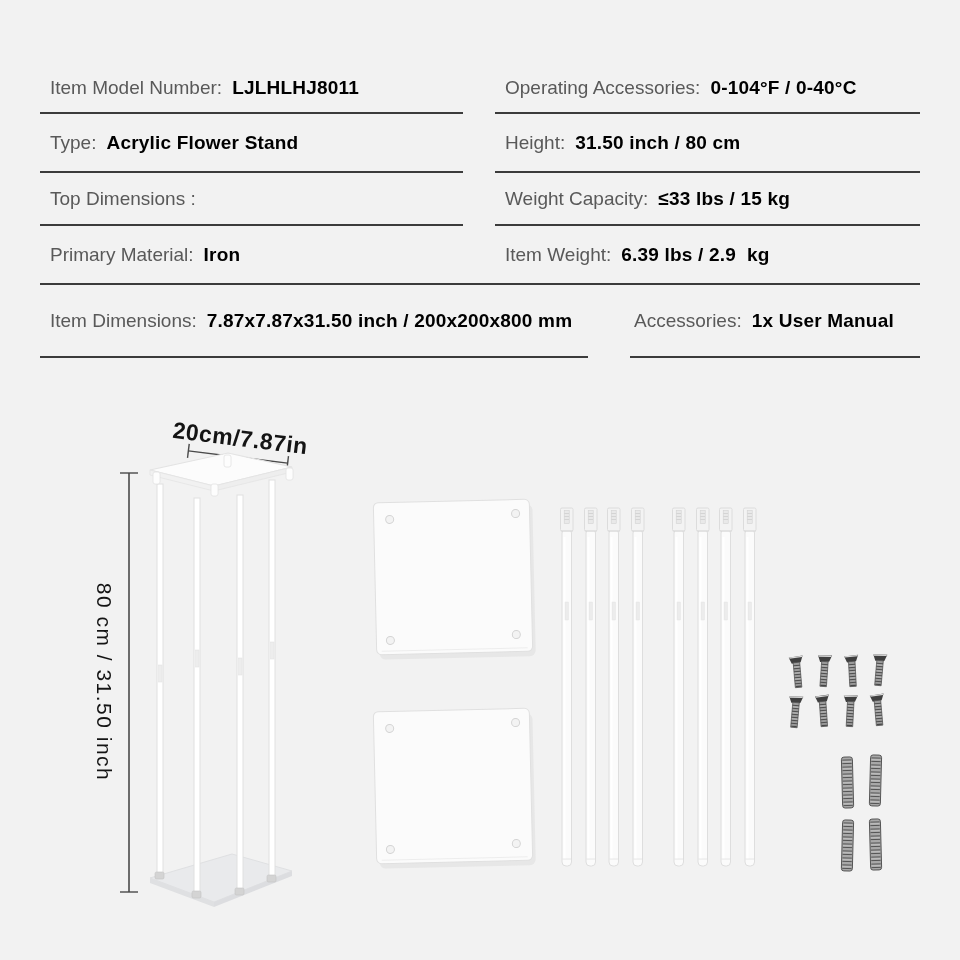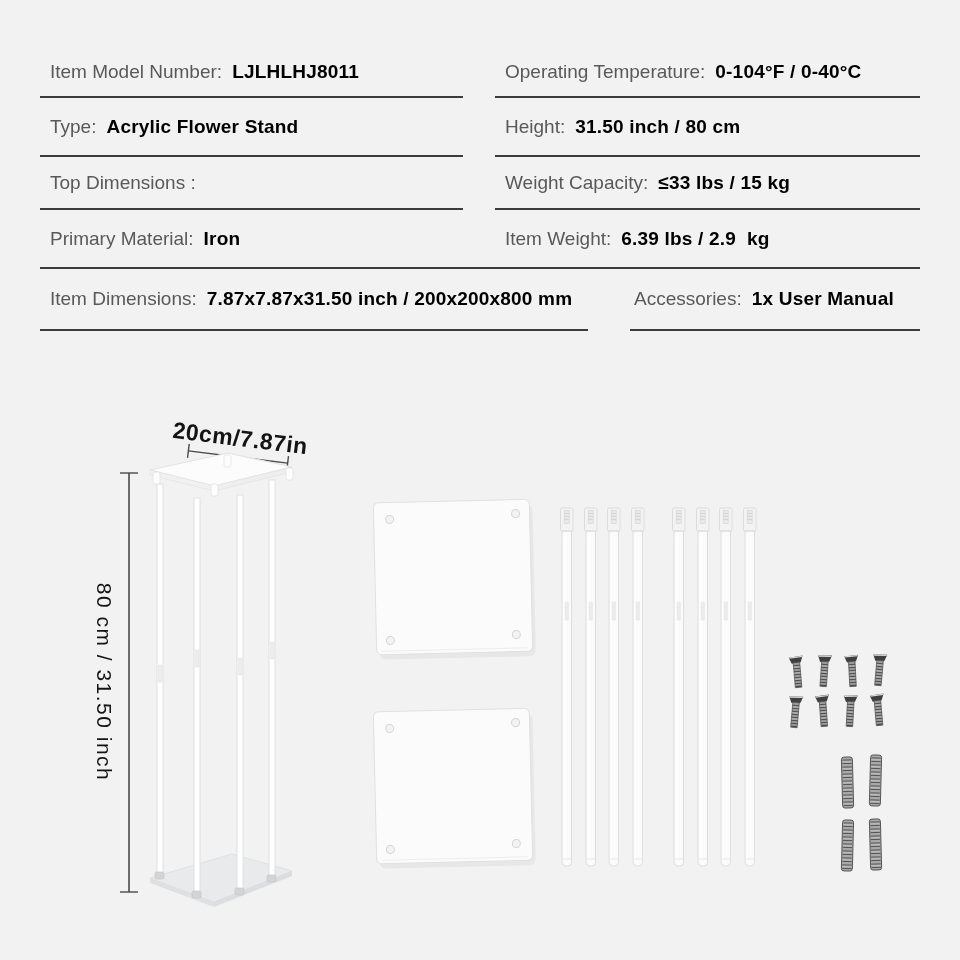--- a/index.html
+++ b/index.html
@@ -5,29 +5,29 @@
 <style>
   html,body{margin:0;padding:0;}
   body{
     width:960px;height:960px;overflow:hidden;
     background:#f2f2f2;
     font-family:"Liberation Sans", sans-serif;
   }
   .canvas{position:relative;width:960px;height:960px;background:#f2f2f2;}
 
   
-  .specs{position:absolute;top:48px;left:40px;width:880px;}
+  .specs{position:absolute;top:64px;left:40px;width:880px;}
   .srow{display:flex;}
   .cell{display:flex;align-items:center;box-sizing:border-box;height:inherit;}
   .c-left{width:423px;padding-left:10px;}
   .c-gap{width:32px;}
   .c-right{flex:1;padding-left:10px;}
   .bb{border-bottom:2px solid #3c3c3c;}
   .r1{height:50px;} .r2{height:59px;} .r3{height:53px;}
-  .r4{height:57px;} .r5{height:62px;} .r6{height:62px;}
+  .r4{height:57px;} .r5{height:62px;} .r6{height:73px;}
   .row6-left{width:548px;padding-left:10px;}
   .row6-gap{width:42px;}
   .row6-right{flex:1;padding-left:4px;}
   .lbl{font-size:19px;color:#595959;white-space:pre;}
   .val{font-size:19px;font-weight:bold;color:#000000;margin-left:10px;white-space:pre;letter-spacing:.2px;}
 
   
   .illus{position:absolute;left:0;top:400px;width:960px;height:560px;}
   svg text{font-family:"Liberation Sans", sans-serif;}
 </style>
@@ -38,21 +38,21 @@
 
   <div class="specs">
 
     <div class="srow r1">
       <div class="cell c-left bb">
         <span class="lbl">Item Model Number:</span>
         <span class="val">LJLHLHJ8011</span>
       </div>
       <div class="cell c-gap"></div>
       <div class="cell c-right bb">
-        <span class="lbl">Operating Temperature:</span>
+        <span class="lbl">Operating Accessories:</span>
         <span class="val">0-104°F / 0-40°C</span>
       </div>
     </div>
 
     <div class="srow r2">
       <div class="cell c-left bb">
         <span class="lbl">Type:</span>
         <span class="val">Acrylic Flower Stand</span>
       </div>
       <div class="cell c-gap"></div>

